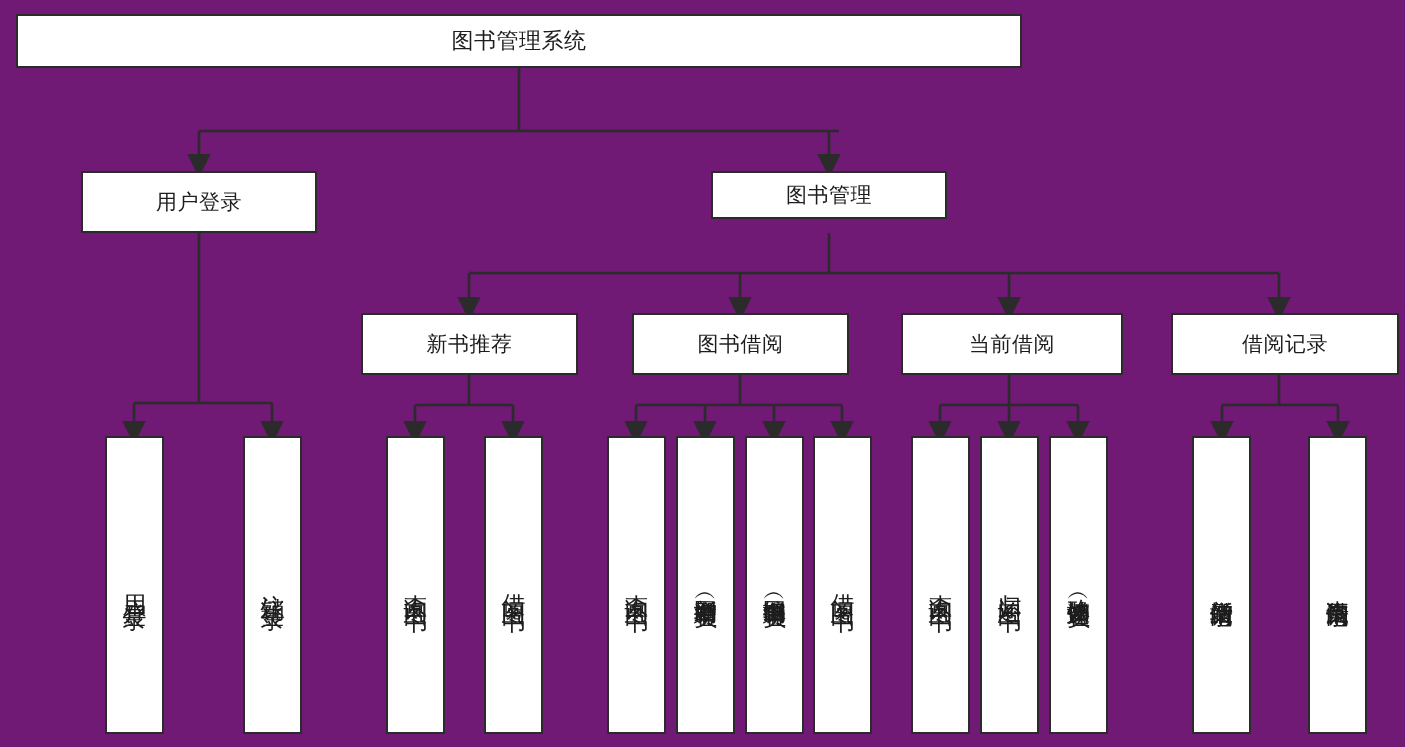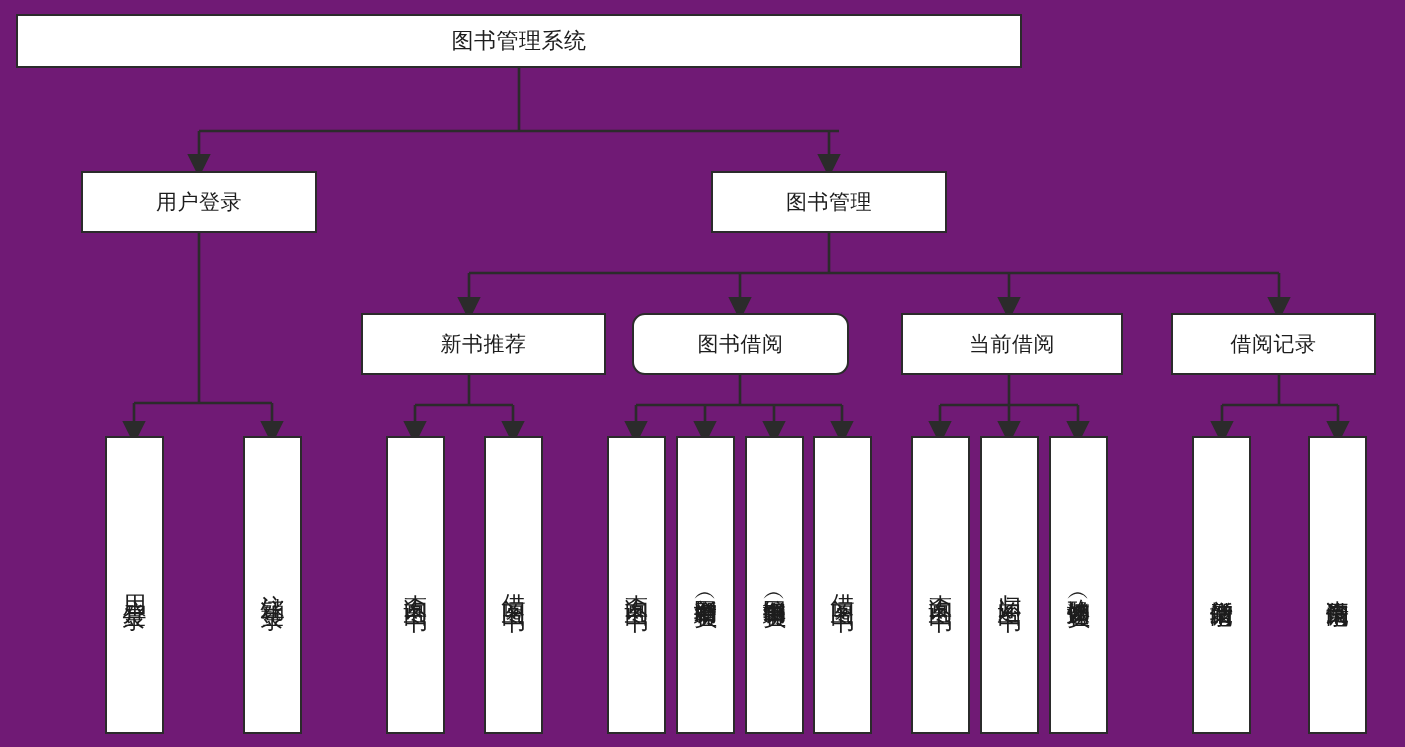--- a/index.html
+++ b/index.html
@@ -133,37 +133,37 @@
   </svg>
 
   <div class="node horiz root" style="left:16px; top:14px; width:1006px; height:54px;">
     <span class="label">图书管理系统</span>
   </div>
 
   <div class="node horiz" style="left:81px; top:171px; width:236px; height:62px;">
     <span class="label">用户登录</span>
   </div>
 
-  <div class="node horiz" style="left:711px; top:171px; width:236px; height:62px;">
+  <div class="node horiz" style="left:711px; top:171px; width:236px; height:48px;">
     <span class="label">图书管理</span>
   </div>
 
-  <div class="node horiz" style="left:361px; top:313px; width:245px; height:62px;">
+  <div class="node horiz" style="left:361px; top:313px; width:217px; height:62px;">
     <span class="label">新书推荐</span>
   </div>
 
-  <div class="node horiz" style="left:632px; top:313px; width:217px; height:62px;border-radius:13px;">
+  <div class="node horiz" style="left:632px; top:313px; width:217px; height:62px;">
     <span class="label">图书借阅</span>
   </div>
 
   <div class="node horiz" style="left:901px; top:313px; width:222px; height:62px;">
     <span class="label">当前借阅</span>
   </div>
 
-  <div class="node horiz" style="left:1171px; top:313px; width:205px; height:62px;">
+  <div class="node horiz" style="left:1171px; top:313px; width:228px; height:62px;">
     <span class="label">借阅记录</span>
   </div>
 
   <div class="node vert" style="left:105px; top:436px; width:59px; height:298px;">
     <span class="label">用户登录</span>
   </div>
 
   <div class="node vert" style="left:243px; top:436px; width:59px; height:298px;">
     <span class="label">注销登录</span>
   </div>

